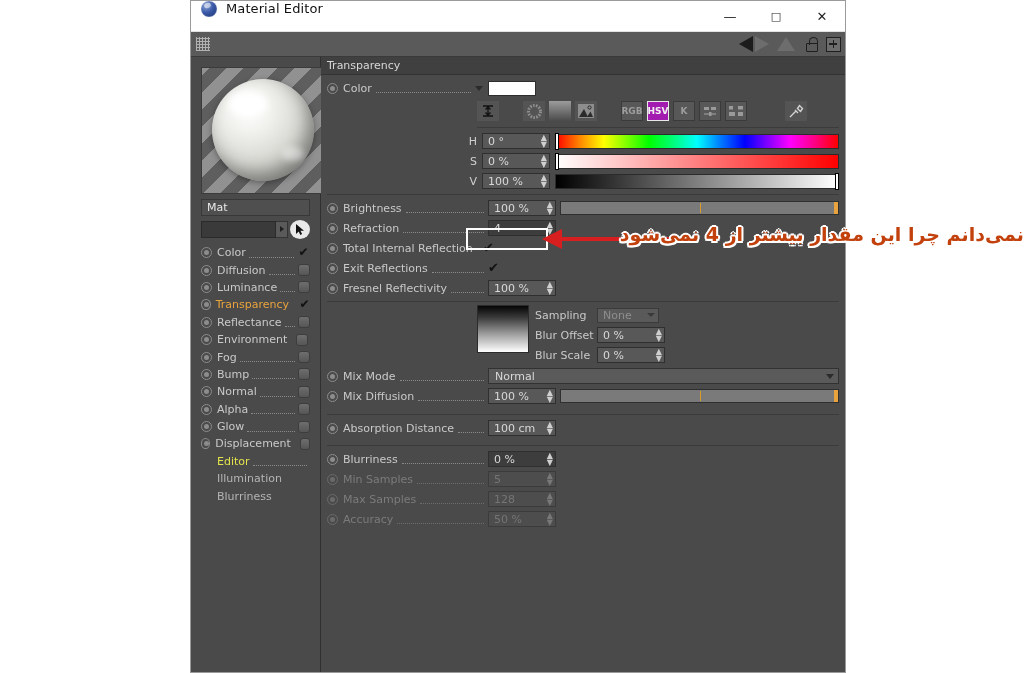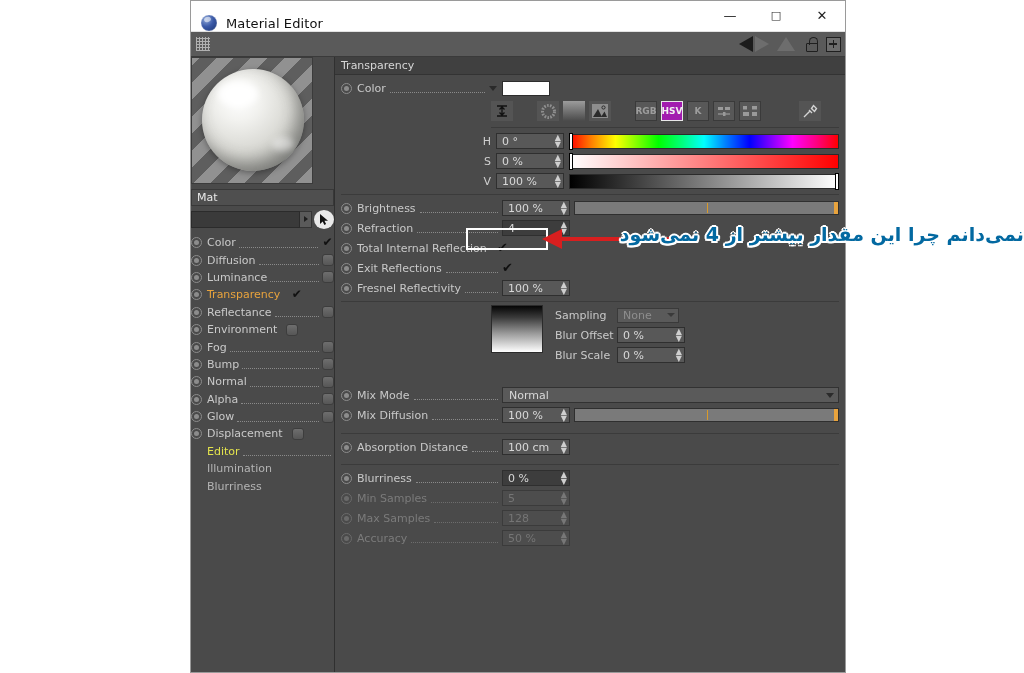--- a/index.html
+++ b/index.html
@@ -2,21 +2,21 @@
 <html><head>
 <meta charset="utf-8">
 <style>
   html,body{margin:0;padding:0;background:#ffffff;}
   body{width:1024px;height:673px;overflow:hidden;font-family:"DejaVu Sans","Liberation Sans",sans-serif;}
 
   
   .window{position:absolute;left:190px;top:0;width:656px;height:673px;background:#4a4a4a;
           border:1px solid #9a9a9a;box-sizing:border-box;}
 
-  .titlebar{height:31px;background:#ffffff;display:flex;align-items:flex-end;
+  .titlebar{height:31px;background:#ffffff;display:flex;align-items:flex-start;
             border-bottom:1px solid #e2e2e2;box-sizing:border-box;}
   .tb-icon{width:16px;height:16px;margin-left:10px;margin-right:9px;border-radius:50%;
            background:radial-gradient(circle at 32% 28%,#8fa8d8 0%,#3b5aa8 45%,#16306e 100%);
            box-shadow:inset 0 0 1px #fff;position:relative;}
   .tb-icon:after{content:"";position:absolute;left:3px;top:2px;width:7px;height:5px;border-radius:50%;
            background:rgba(255,255,255,.55);transform:rotate(-18deg);}
   .tb-title{font-size:13px;color:#111;letter-spacing:.1px;}
   .tb-btns{margin-left:auto;display:flex;height:31px;}
   .tb-btn{width:46px;height:31px;display:flex;align-items:center;justify-content:center;
           font-size:13px;color:#222;}
@@ -38,21 +38,21 @@
   .lockbody{position:absolute;bottom:0;left:1px;width:12px;height:9px;border:1.5px solid #1f1f1f;border-radius:1px;box-sizing:border-box;}
   .lockshk{position:absolute;top:0;left:4px;width:9px;height:8px;border:1.5px solid #1f1f1f;border-bottom:none;
            border-radius:5px 5px 0 0;box-sizing:border-box;}
   .plusbtn{margin-left:7px;width:15px;height:15px;border:1.5px solid #1f1f1f;box-sizing:border-box;position:relative;background:#6d6d6d;}
   .plusbtn:before,.plusbtn:after{content:"";position:absolute;background:#1f1f1f;}
   .plusbtn:before{left:2px;top:5.5px;width:8px;height:1.5px;}
   .plusbtn:after{top:2px;left:5.5px;height:8px;width:1.5px;}
 
   
   .body{position:absolute;left:0;top:56px;right:0;bottom:0;display:flex;}
-  .leftcol{width:144px;background:#4a4a4a;border-right:1px solid #303030;box-sizing:border-box;padding:0;}
+  .leftcol{width:130px;background:#4a4a4a;border-right:1px solid #303030;box-sizing:border-box;padding:10px;}
   .rightcol{flex:1;background:#4a4a4a;position:relative;}
 
   
   .preview{width:122px;height:127px;position:relative;overflow:hidden;
     background:repeating-linear-gradient(-45deg,#919191 0 12px,#5e5e5e 12px 24px);
     border:1px solid #3b3b3b;box-sizing:border-box;}
   .sphere{position:absolute;left:10px;top:11px;width:102px;height:102px;border-radius:50%;
     background:radial-gradient(circle at 36% 30%,#ffffff 0%,#f2f2ef 22%,#d9d9d4 52%,#b9bab4 74%,#9fa49d 90%,#8e948e 100%);
     box-shadow:inset -6px -8px 16px rgba(60,60,60,.45), 0 2px 6px rgba(0,0,0,.35);}
   .sphere:before{content:"";position:absolute;left:16px;top:12px;width:40px;height:26px;border-radius:50%;
@@ -135,21 +135,21 @@
            box-sizing:border-box;display:flex;align-items:center;justify-content:center;flex:none;}
   .pillbtn i{width:0;height:0;border-left:5px solid #1f1f1f;border-top:3.5px solid transparent;border-bottom:3.5px solid transparent;margin-left:2px;}
   .texbtn{flex:1;height:15px;border-radius:7px;background:#6a6a6a;border:1px solid #3a3a3a;box-sizing:border-box;
           display:flex;align-items:center;justify-content:center;color:#d6d6d6;font-size:11px;margin:0 4px;}
   .dotsbtn{width:26px;height:15px;border-radius:7px;background:#6a6a6a;border:1px solid #3a3a3a;box-sizing:border-box;
            display:flex;align-items:center;justify-content:center;color:#cfcfcf;font-size:10px;flex:none;}
 
   .texprev{width:52px;height:48px;background:linear-gradient(#050505,#3a3a3a 25%,#9b9b9b 60%,#ffffff 100%);
            border:1px solid #2b2b2b;box-sizing:border-box;flex:none;}
   .subrow{display:flex;align-items:center;height:20px;font-size:11px;color:#c9c9c9;}
-  .subrow .sl{width:62px;flex:none;margin-left:6px;}
+  .subrow .sl{width:62px;flex:none;}
   .smalldd{width:62px;height:15px;background:#5a5a5a;border:1px solid #3a3a3a;box-sizing:border-box;
            display:flex;align-items:center;padding:0 3px 0 5px;color:#8e8e8e;font-size:11px;}
   .smalldd .dcaret{margin-left:auto;width:0;height:0;border-top:4px solid #3a3a3a;
             border-left:4px solid transparent;border-right:4px solid transparent;}
 
   .hsvrow{display:flex;align-items:center;height:20px;}
   .hsvlabel{width:12px;text-align:right;margin-right:5px;color:#cfcfcf;font-size:11px;}
   .hsvbar{flex:1;height:15px;border:1px solid #2b2b2b;box-sizing:border-box;margin-left:5px;position:relative;}
   .hbar{background:linear-gradient(90deg,#ff0000,#ff8000 8%,#ffff00 17%,#80ff00 25%,#00ff00 33%,#00ff80 42%,#00ffff 50%,#0080ff 58%,#0000ff 67%,#8000ff 75%,#ff00ff 83%,#ff0080 92%,#ff0000);}
   .sbar{background:linear-gradient(90deg,#ffffff,#ff0000);}
@@ -164,21 +164,21 @@
   .ibtn.on{background:#a21caf;border:1.5px solid #e8e8e8;color:#f0f0f0;}
   .ibtn.plain{background:#545454;border:none;}
 
   .hr{height:1px;background:#3b3b3b;margin:3px 0;}
 
   
   .annot{position:absolute;left:560px;top:224px;width:464px;height:34px;pointer-events:none;}
   .arrowline{position:absolute;left:0;top:13px;width:120px;height:4px;background:#d81f1f;}
   .arrowhead{position:absolute;left:-18px;top:5px;width:0;height:0;
              border-top:10px solid transparent;border-bottom:10px solid transparent;border-right:20px solid #d81f1f;}
-  .annottext{position:absolute;right:0;top:-1px;font-size:19px;font-weight:bold;color:#0369a1;
+  .annottext{position:absolute;right:0;top:-1px;font-size:19px;font-weight:bold;color:#c2410c;
              direction:rtl;white-space:nowrap;
              text-shadow:-1.5px -1.5px 0 #fff,1.5px -1.5px 0 #fff,-1.5px 1.5px 0 #fff,1.5px 1.5px 0 #fff,
                          0 -2px 0 #fff,0 2px 0 #fff,-2px 0 0 #fff,2px 0 0 #fff;}
   .hibox{position:absolute;left:466px;top:228px;width:82px;height:22px;border:2px solid #ffffff;box-sizing:border-box;}
 </style>
 </head>
 <body>
 
 <div class="window">
 
@@ -493,21 +493,21 @@
             <div class="subrow">
               <span class="sl">Blur Scale</span>
               <div class="numfield">
                 <span>0 %</span>
                 <span class="spin">▲<br>▼</span>
               </div>
             </div>
           </div>
         </div>
 
-        <div class="row" style="margin-top:20px;">
+        <div class="row" style="margin-top:1px;">
           <span class="radio"></span>
           <div class="labelcell">
             <span class="lbl">Mix Mode</span>
             <span class="dots"></span>
           </div>
           <div class="dropdown">
             <span>Normal</span>
             <span class="dcaret"></span>
           </div>
         </div>

